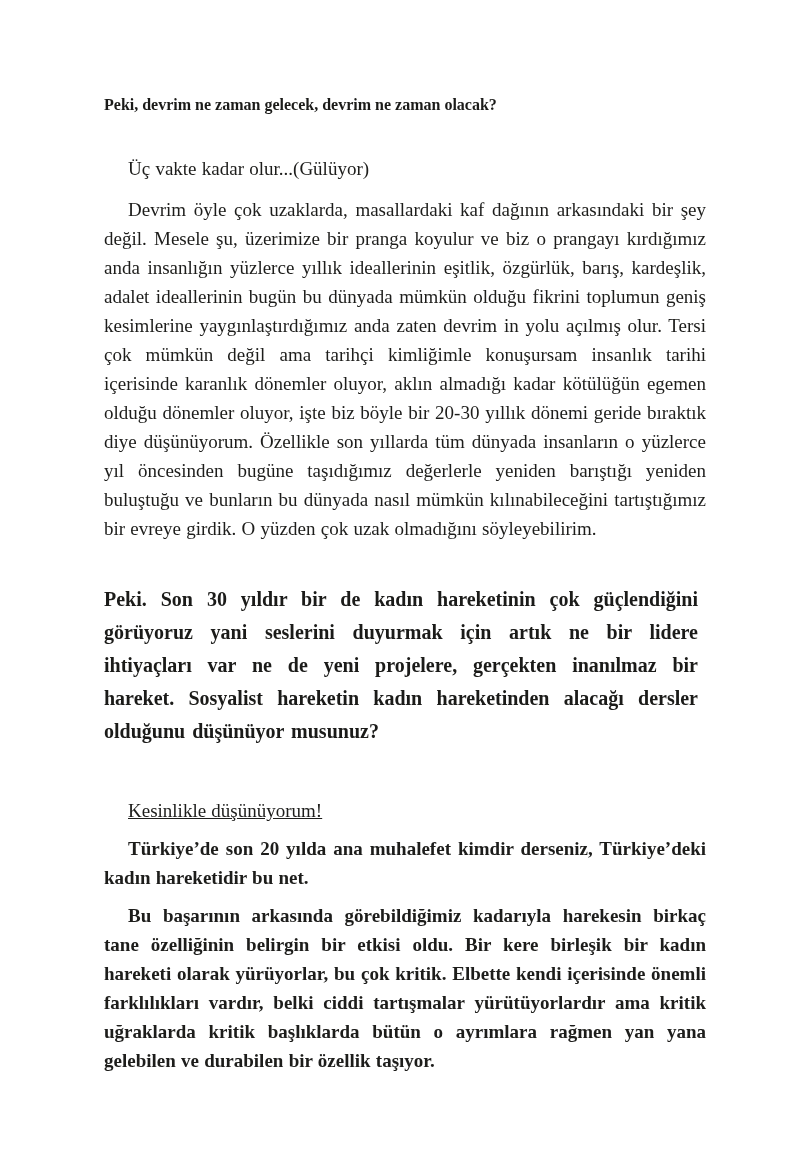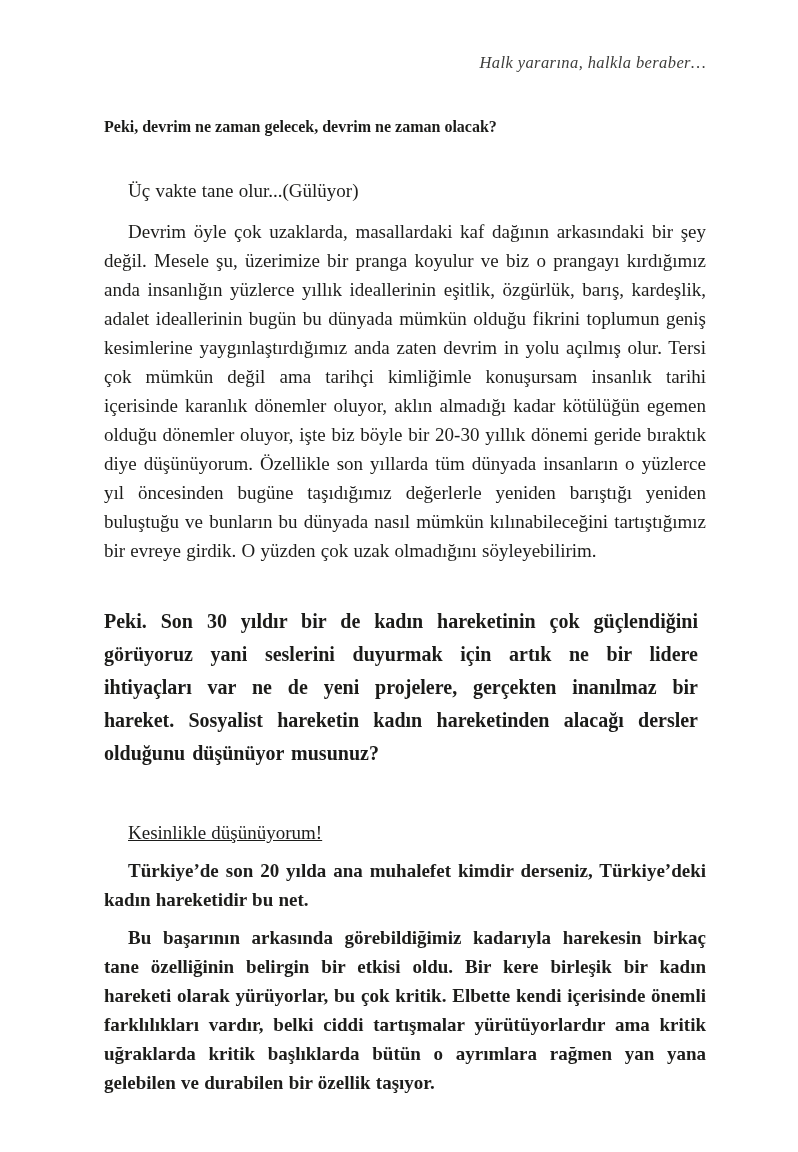--- a/index.html
+++ b/index.html
@@ -59,25 +59,24 @@
     text-align: center;
     font-size: 18.5px;
     color: #1d1d1b;
   }
 </style>
 </head>
 <body>
 
 <div class="page">
 
-  <div class="running-header">Halk yararına, halkla beraber…</div>
 
   <h1 class="question-1">Peki, devrim ne zaman gelecek, devrim ne zaman olacak?</h1>
 
-  <p class="body first-answer">Üç vakte tane olur...(Gülüyor)</p>
+  <p class="body first-answer">Üç vakte kadar olur...(Gülüyor)</p>
 
   <p class="body">Devrim öyle çok uzaklarda, masallardaki kaf dağının arkasındaki bir şey değil. Mesele şu, üzerimize bir pranga koyulur ve biz o prangayı kırdığımız anda insanlığın yüzlerce yıllık ideallerinin eşitlik, özgürlük, barış, kardeşlik, adalet ideallerinin bugün bu dünyada mümkün olduğu fikrini toplumun geniş kesimlerine yaygınlaştırdığımız anda zaten devrim in yolu açılmış olur. Tersi çok mümkün değil ama tarihçi kimliğimle konuşursam insanlık tarihi içerisinde karanlık dönemler oluyor, aklın almadığı kadar kötülüğün egemen olduğu dönemler oluyor, işte biz böyle bir 20-30 yıllık dönemi geride bıraktık diye düşünüyorum. Özellikle son yıllarda tüm dünyada insanların o yüzlerce yıl öncesinden bugüne taşıdığımız değerlerle yeniden barıştığı yeniden buluştuğu ve bunların bu dünyada nasıl mümkün kılınabileceğini tartıştığımız bir evreye girdik. O yüzden çok uzak olmadığını söyleyebilirim.</p>
 
   <p class="question-2">Peki. Son 30 yıldır bir de kadın hareketinin çok güçlendiğini görüyoruz yani seslerini duyurmak için artık ne bir lidere ihtiyaçları var ne de yeni projelere, gerçekten inanılmaz bir hareket. Sosyalist hareketin kadın hareketinden alacağı dersler olduğunu düşünüyor musunuz?</p>
 
   <p class="body exclaim">Kesinlikle düşünüyorum!</p>
 
   <p class="body tight">Türkiye’de son 20 yılda ana muhalefet kimdir derseniz, Türkiye’deki kadın hareketidir bu net.</p>
 
   <p class="body tight">Bu başarının arkasında görebildiğimiz kadarıyla harekesin birkaç tane özelliğinin belirgin bir etkisi oldu. Bir kere birleşik bir kadın hareketi olarak yürüyorlar, bu çok kritik. Elbette kendi içerisinde önemli farklılıkları vardır, belki ciddi tartışmalar yürütüyorlardır ama kritik uğraklarda kritik başlıklarda bütün o ayrımlara rağmen yan yana gelebilen ve durabilen bir özellik taşıyor.</p>

